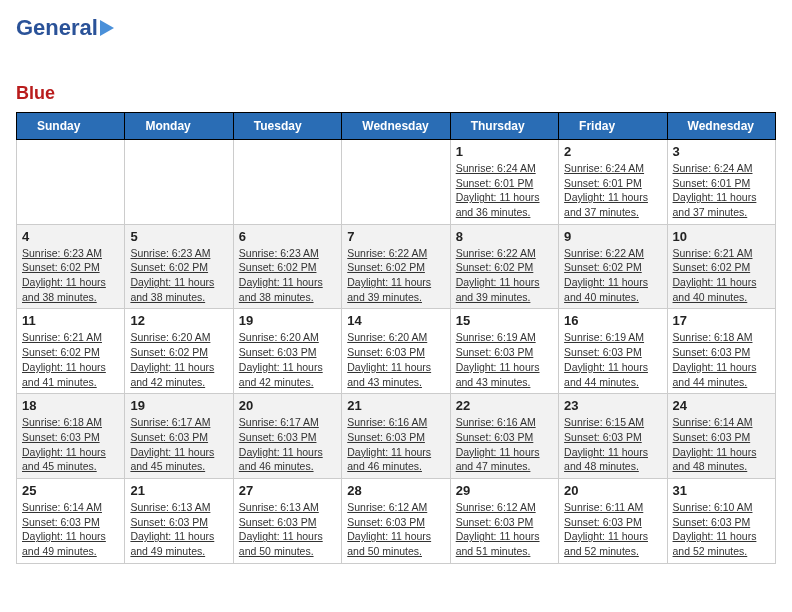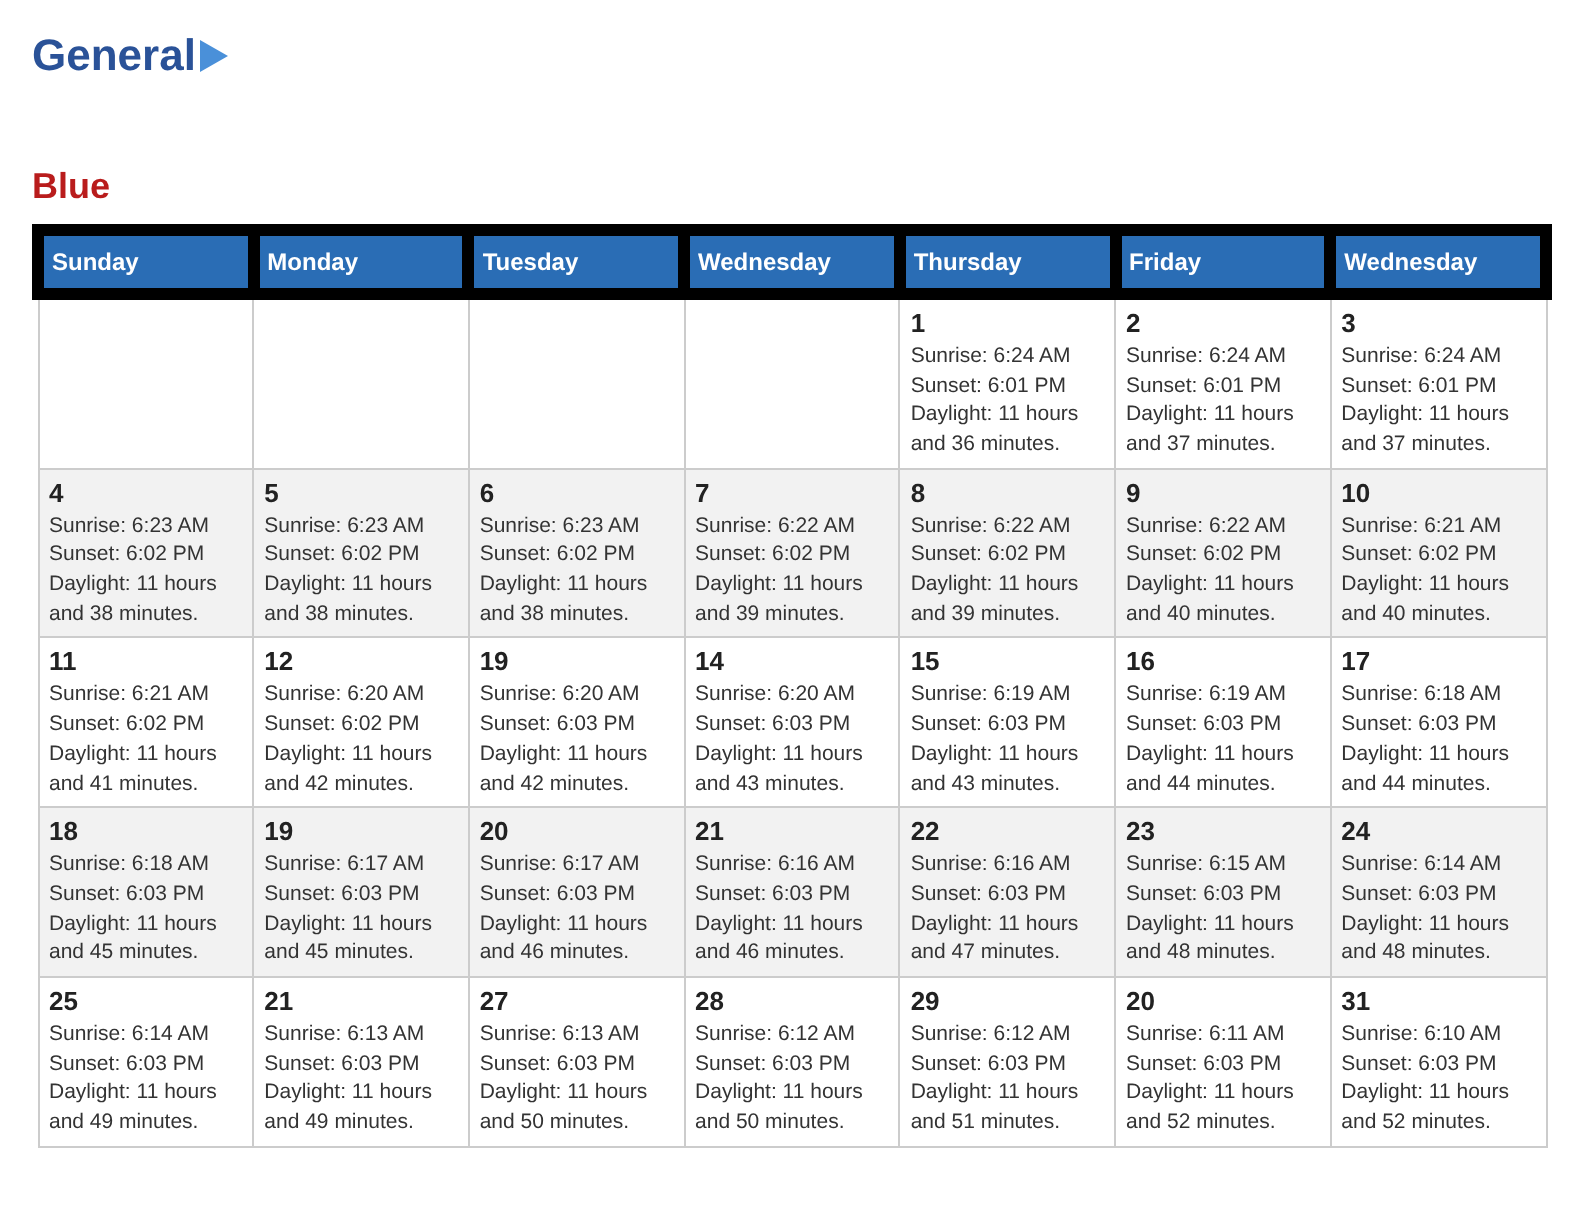--- a/index.html
+++ b/index.html
@@ -56,25 +56,25 @@
       margin-top: 2px;
     }
     .calendar-table {
       width: 100%;
       border-collapse: collapse;
       font-size: 11px;
     }
     .calendar-table th {
       background-color: #2a6db5;
       color: #fff;
-      padding: 6px 4px;
+      padding: 6px 20px;
       text-align: left;
       font-size: 12px;
       font-weight: bold;
-      border: 6px solid #000000;
+      border: 1px solid #000000;
     }
     .calendar-table td {
       border: 1px solid #ccc;
       vertical-align: top;
       padding: 4px 5px;
       height: 78px;
       width: 108px;
       background: #fff;
     }
     .calendar-table tr:nth-child(even) td {
@@ -84,20 +84,21 @@
       font-size: 13px;
       font-weight: bold;
       color: #222;
       display: block;
       margin-bottom: 2px;
     }
     .day-info {
       color: #333;
       font-size: 10.5px;
       line-height: 1.4;
+      text-decoration: underline;
     }
     .empty-cell {
       background: #fff !important;
     }
   </style>
 </head>
 <body>
 
 <div class="header-area">
   <div class="logo">

